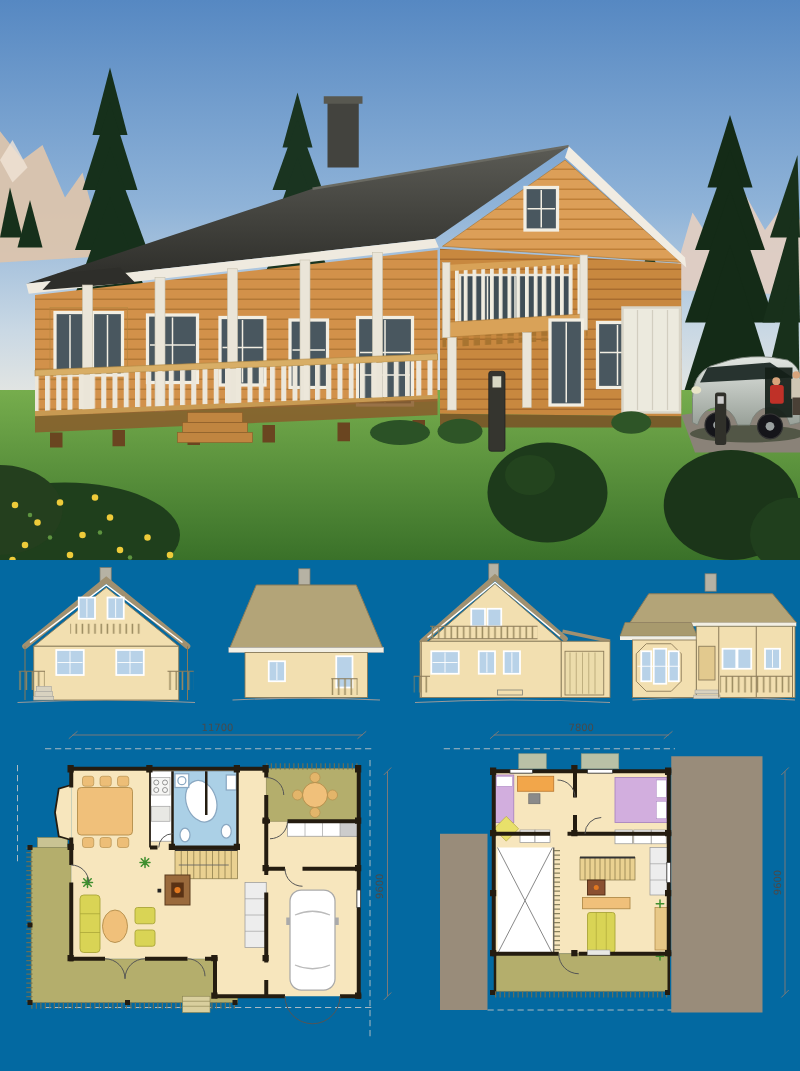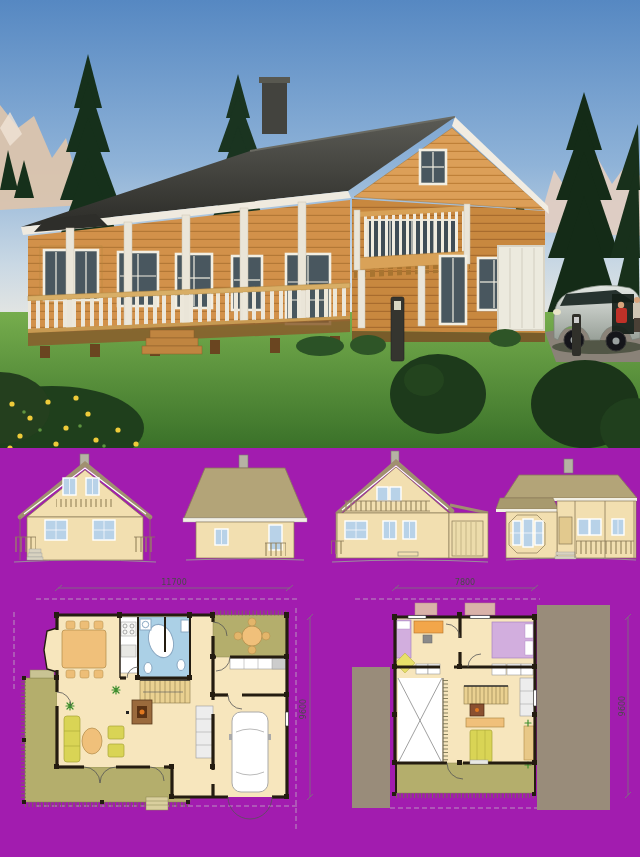--- a/index.html
+++ b/index.html
@@ -1,21 +1,21 @@
 <!DOCTYPE html>
 <html style="--plan-floor: #f7e6bd; --plan-deck: #b4ae6c; --plan-bath: #abd0e6; --plan-wall: #241c10; --plan-roof-mask: #998c7a; --bed-lilac: #d2aede; --sofa-yellow: #d9d455; --furniture-tan: #f0c07a; --elevation-wall: #f2dfb0; --elevation-roof: #b3a478; --photo-sky-top: #5688c2; --photo-grass: #4e8c38; --photo-wood-wall: #d2914a; --photo-roof: #3b3b38;"><head>
 <meta charset="utf-8">
 <style>
   :root{
     --plan-floor:#f7e6bd; --plan-deck:#b4ae6c; --plan-bath:#abd0e6; --plan-wall:#241c10;
     --plan-roof-mask:#998c7a; --bed-lilac:#d2aede; --sofa-yellow:#d9d455; --furniture-tan:#f0c07a;
     --elevation-wall:#f2dfb0; --elevation-roof:#b3a478;
   }
   html,body{margin:0;padding:0;background:#fff}
-  .canvas{position:relative;width:640px;height:857px;background:#a21caf;overflow:hidden;
+  .canvas{position:relative;width:640px;height:857px;background:#0369a1;overflow:hidden;
           font-family:"DejaVu Sans",sans-serif}
   .layer{position:absolute;left:0;display:block}
   
   .wall{stroke:var(--plan-wall);stroke-width:3.2;fill:none}
   .wall2{stroke:var(--plan-wall);stroke-width:2;fill:none}
   .wallthin{stroke:var(--plan-wall);stroke-width:1.4;fill:none}
   .stub{fill:var(--plan-wall)}
   .guide{stroke:#c6c6c6;stroke-width:.7;stroke-dasharray:5 3;fill:none}
   .dim{stroke:#7a7a7a;stroke-width:.8;fill:none}
   .dimtxt{font:8px "DejaVu Sans",sans-serif;fill:#4a4a4a}

